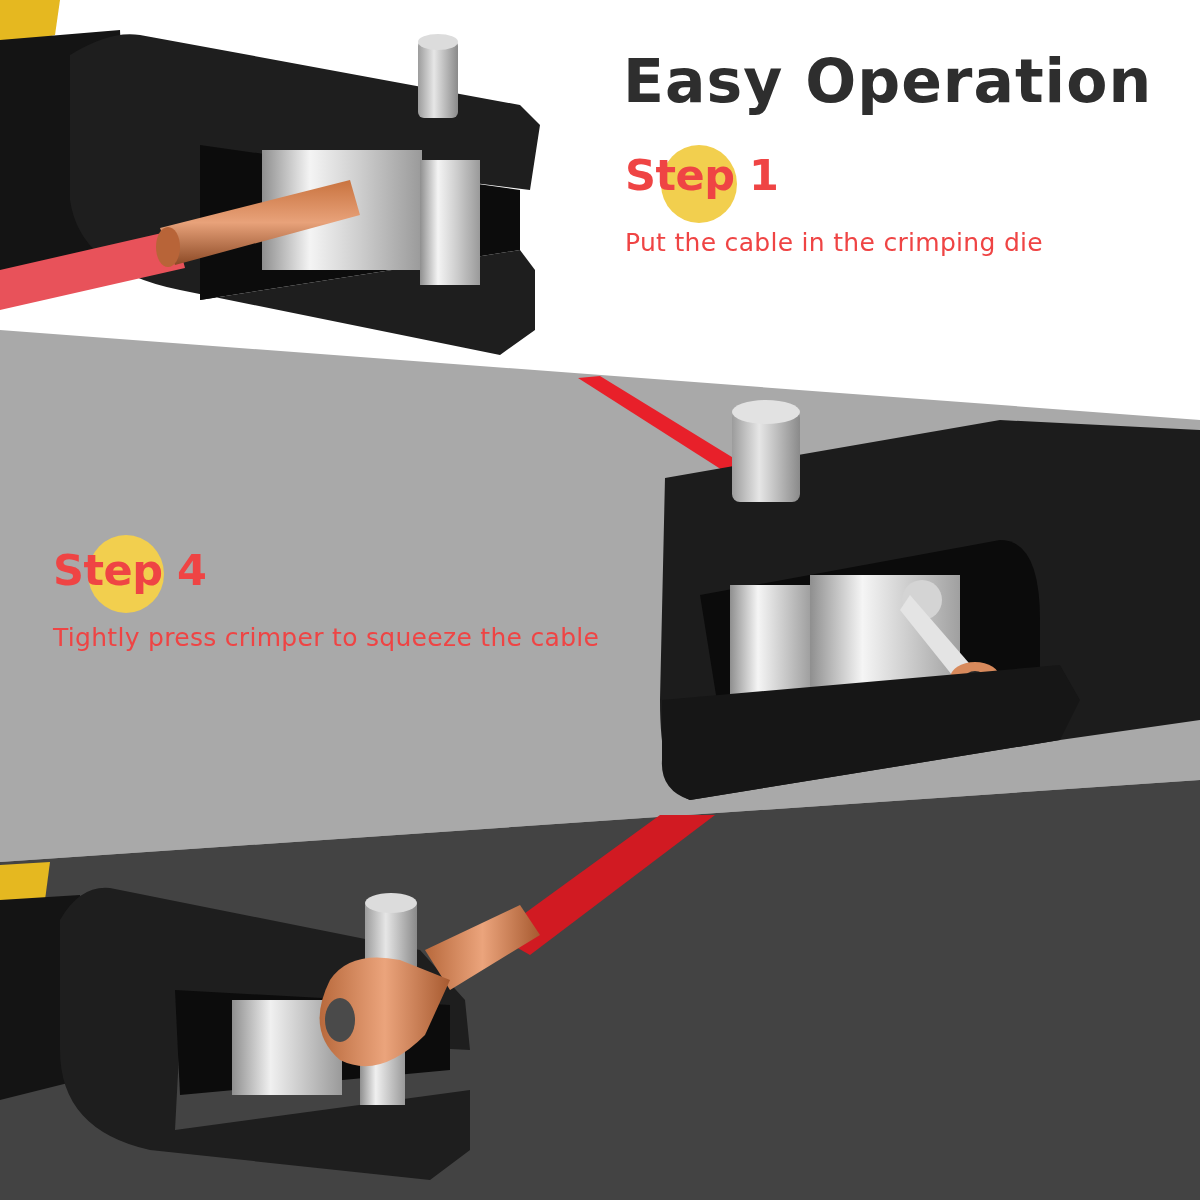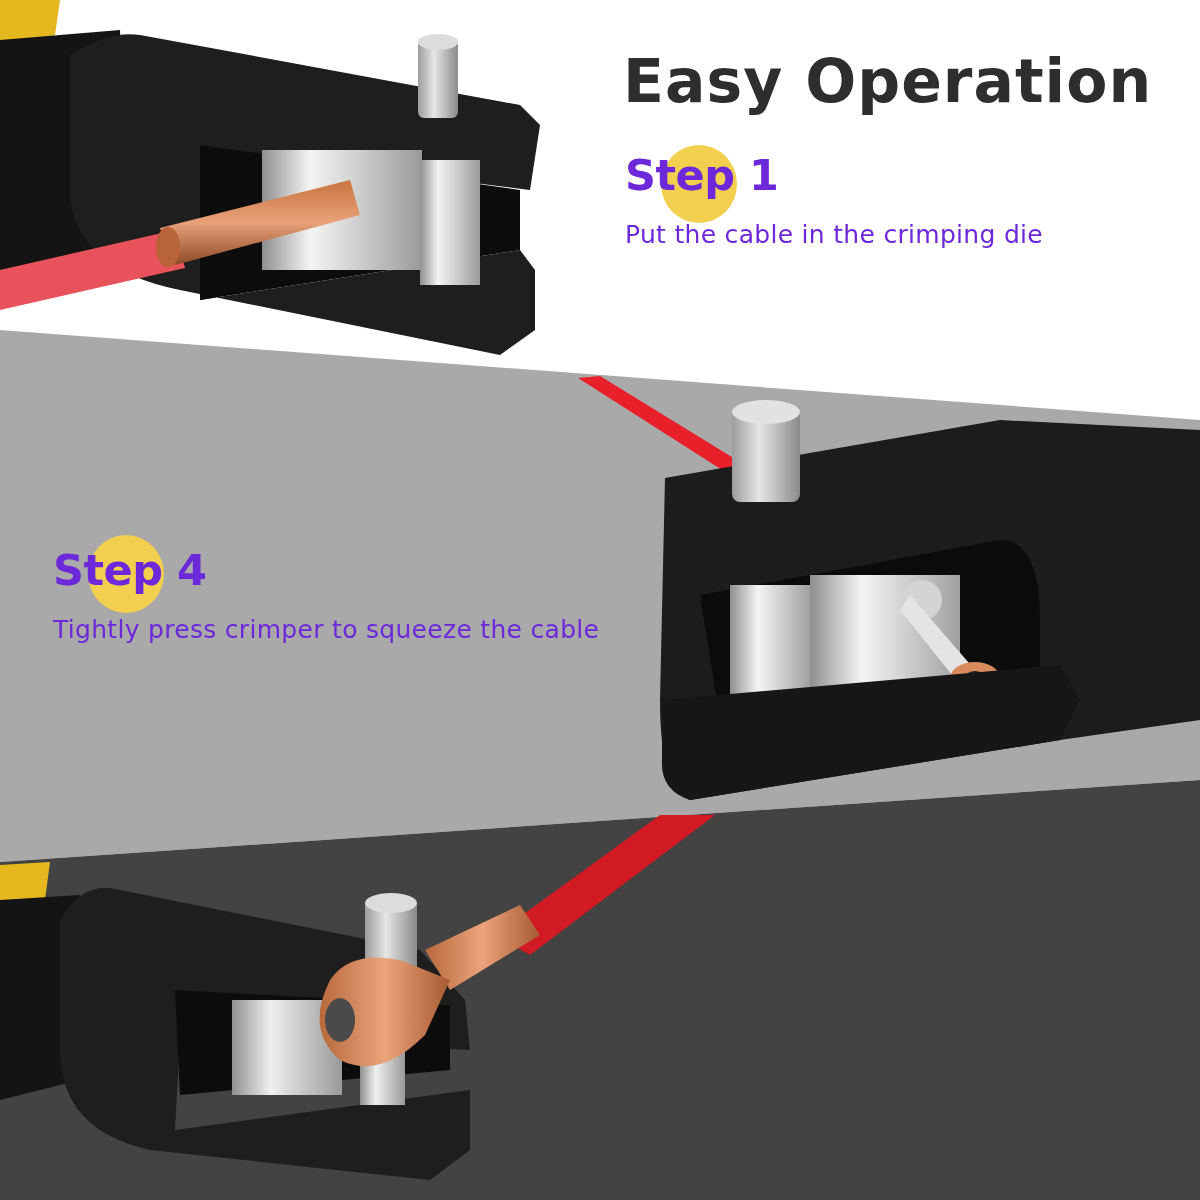--- a/index.html
+++ b/index.html
@@ -16,23 +16,23 @@
   .dot {
     position: absolute; width: 76px; height: 78px; border-radius: 50%;
     background: #f2cf4e;
   }
   .step-title {
     position: relative; font-family: "DejaVu Sans", sans-serif; font-weight: bold;
     font-size: 43px; line-height: 60px; letter-spacing: -0.5px;
   }
   .step-desc {
     font-family: "DejaVu Sans", sans-serif; font-size: 25px; line-height: 36px;
-    margin-top: 12px; letter-spacing: 0.3px;
+    margin-top: 20px; letter-spacing: 0.3px;
   }
-  .dark-text { color: #6d28d9; }
+  .dark-text { color: #ef4444; }
   .light-text { color: #f4f4f4; }
 </style>
 </head>
 <body>
 
 <svg class="layer" viewBox="0 0 1200 1200" width="1200" height="1200">
   <rect x="0" y="0" width="1200" height="1200" fill="#ffffff"></rect>
   <polygon points="0,330 1200,420 1200,780 0,862" fill="#a9a9a9"></polygon>
   <polygon points="0,862 1200,780 1200,1200 0,1200" fill="#434343"></polygon>
 </svg>

